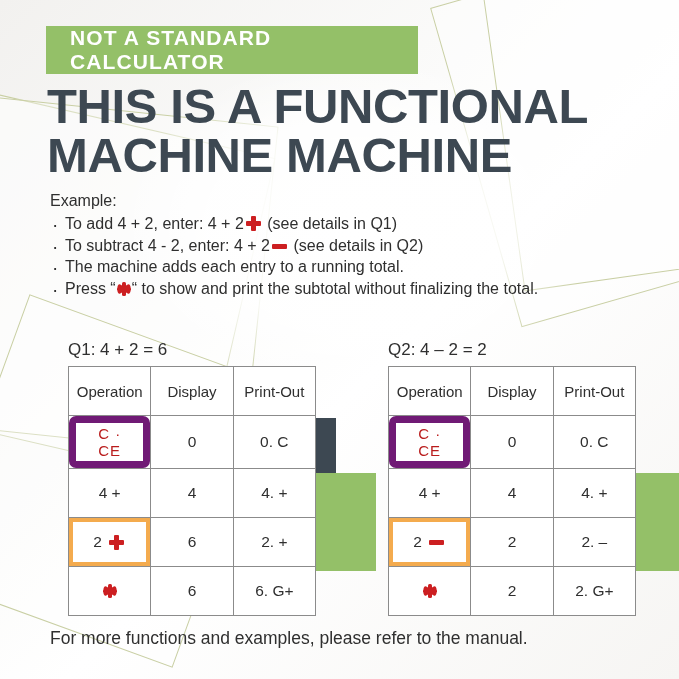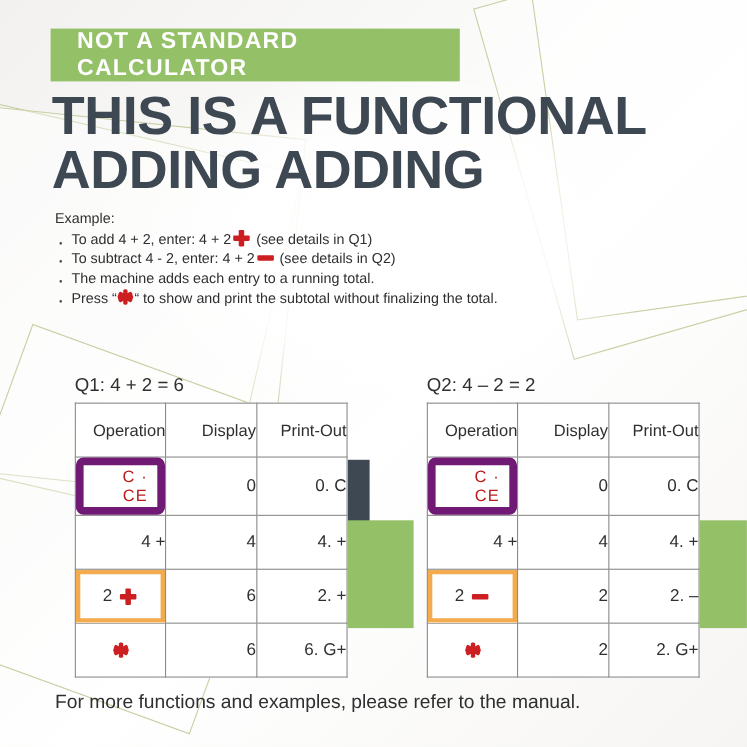--- a/index.html
+++ b/index.html
@@ -67,21 +67,21 @@
     font-size:49px;
     font-weight:bold;
     line-height:0.99;
     letter-spacing:-0.4px;
   }
   .headline div{white-space:nowrap;}
 
   .example{
     position:absolute;left:50px;top:190px;width:580px;
     color:#2f2f2f;
-    font-size:13px;
+    font-size:16px;
     line-height:1.36;
   }
   .example .lead{margin-bottom:1px;}
   .example ul{list-style:none;margin:0;padding:0;}
   .example li{
     position:relative;padding-left:15px;margin:0;
   }
   .example li:before{
     content:"\00B7";
     position:absolute;left:2px;top:-1px;
@@ -125,21 +125,21 @@
   }
   table.calc{
     border-collapse:collapse;
     width:248px;
     background:#ffffff;
     table-layout:fixed;
   }
   table.calc td,table.calc th{
     border:1px solid #8b8b8b;
     height:48px;
-    text-align:right;
+    text-align:center;
     vertical-align:middle;
     font-size:15.5px;
     font-weight:normal;
     color:#2f2f2f;
     background:#ffffff;
     padding:0;
   }
   table.calc th{font-size:15px;}
   table.calc .cell-inner{
     display:flex;align-items:center;justify-content:center;gap:5px;
@@ -185,21 +185,21 @@
   </div>
 
   <div class="content">
 
     <div class="eyebrow">
       <span>NOT A STANDARD CALCULATOR</span>
     </div>
 
     <div class="headline">
       <div>THIS IS A FUNCTIONAL</div>
-      <div>ADDING ADDING</div>
+      <div>MACHINE MACHINE</div>
     </div>
 
     <div class="example">
       <div class="lead">Example:</div>
       <ul>
         <li>
           <span>To add 4 + 2, enter: 4 + 2</span><span class="ic ic-plus"></span><span>  (see details in Q1)</span>
         </li>
         <li>
           <span>To subtract 4 - 2, enter: 4 + 2</span><span class="ic ic-minus"></span><span> (see details in Q2)</span>

